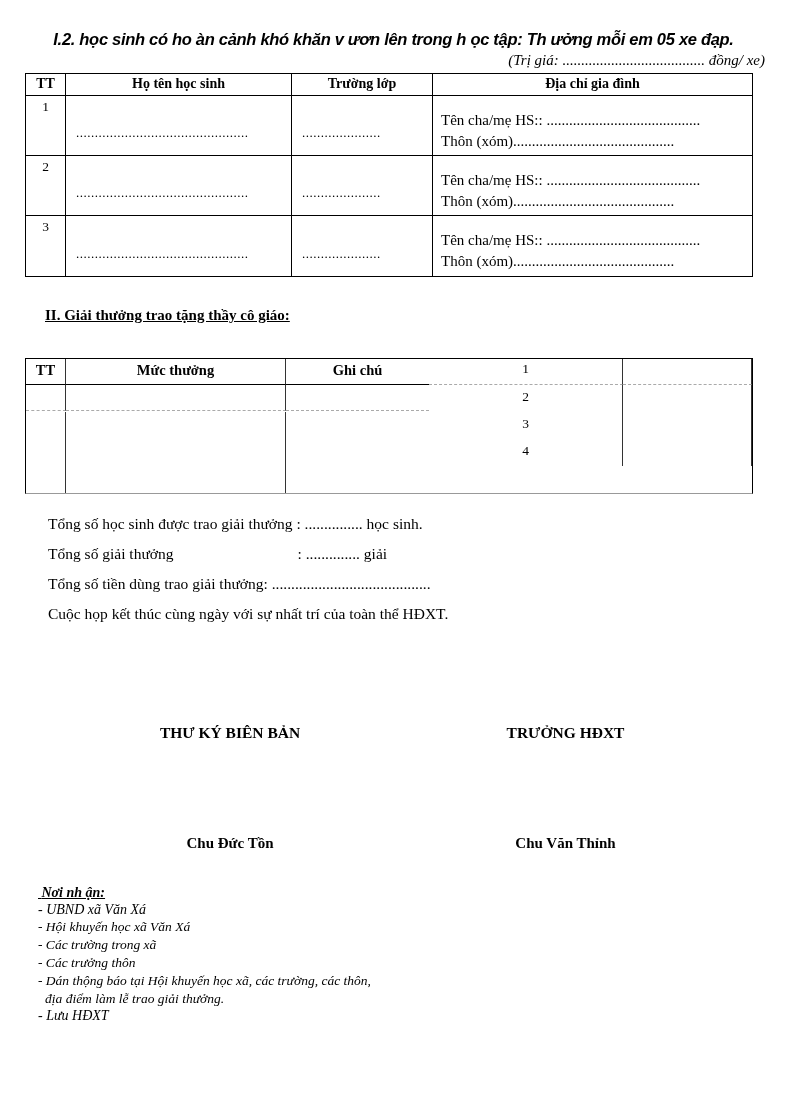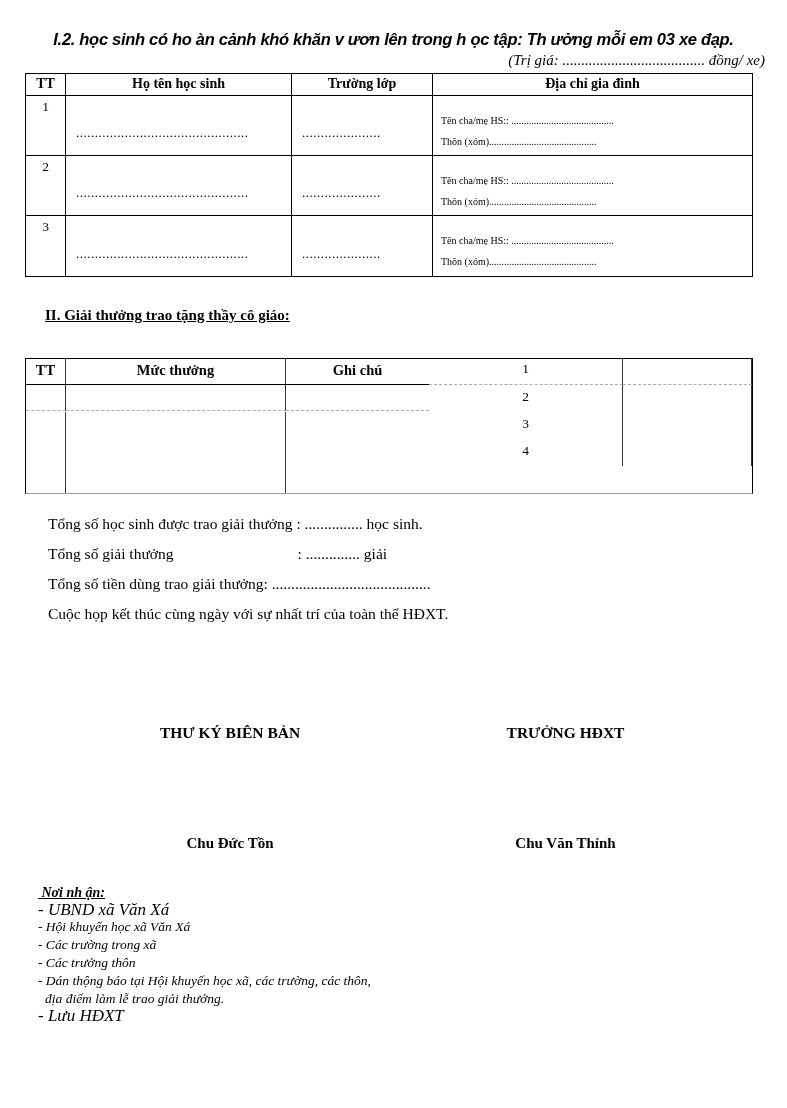--- a/index.html
+++ b/index.html
@@ -44,21 +44,21 @@
   .student-table .br { border-right:1px solid #000; }
   .student-table .row-line { border-bottom:1px solid #000; }
   .s-tt {
     height:60px; text-align:center; font-size:13.5px; padding-top:3px;
   }
   .s-name, .s-class {
     height:60px; display:flex; align-items:flex-end;
     padding:0 6px 14px 10px; font-size:13px; letter-spacing:0.5px;
   }
   .s-addr {
-    height:60px; padding:14px 4px 0 8px; font-size:10px; line-height:21px;
+    height:60px; padding:14px 4px 0 8px; font-size:15px; line-height:21px;
   }
   .student-table .cell.last-row { border-bottom:none; }
 
   
   .section2-heading {
     position:absolute; top:307px; left:45px;
     font-weight:bold; font-size:15px; text-decoration:underline;
   }
 
   
@@ -110,29 +110,29 @@
   
   .recipients {
     position:absolute; top:884px; left:38px; width:460px;
     font-style:italic;
   }
   .recipients-heading {
     font-weight:bold; font-size:14px; text-decoration:underline;
     line-height:18px; white-space:pre-wrap;
   }
   .recipient-item { font-size:13.5px; line-height:18px; white-space:pre-wrap; }
-  .recipient-item.small { font-size:17px; line-height:16px; }
+  .recipient-item.small { font-size:14px; line-height:16px; }
   .recipient-item.indent { padding-left:7px; }
 </style>
 </head>
 <body>
 
 <div>
 
-  <div class="title-line1">I.2. học sinh có ho àn cảnh khó khăn v ươn lên trong h ọc tập: Th ưởng mỗi em 03 xe đạp.</div>
+  <div class="title-line1">I.2. học sinh có ho àn cảnh khó khăn v ươn lên trong h ọc tập: Th ưởng mỗi em 05 xe đạp.</div>
   <div class="title-line2">(Trị giá: ...................................... đồng/ xe)</div>
 
   <div class="student-table">
     <div class="hcell br">TT</div>
     <div class="hcell br">Họ tên học sinh</div>
     <div class="hcell br">Trường lớp</div>
     <div class="hcell">Địa chỉ gia đình</div>
 
     <div class="cell br row-line s-tt">1</div>
     <div class="cell br row-line s-name nowrap">..............................................</div>

